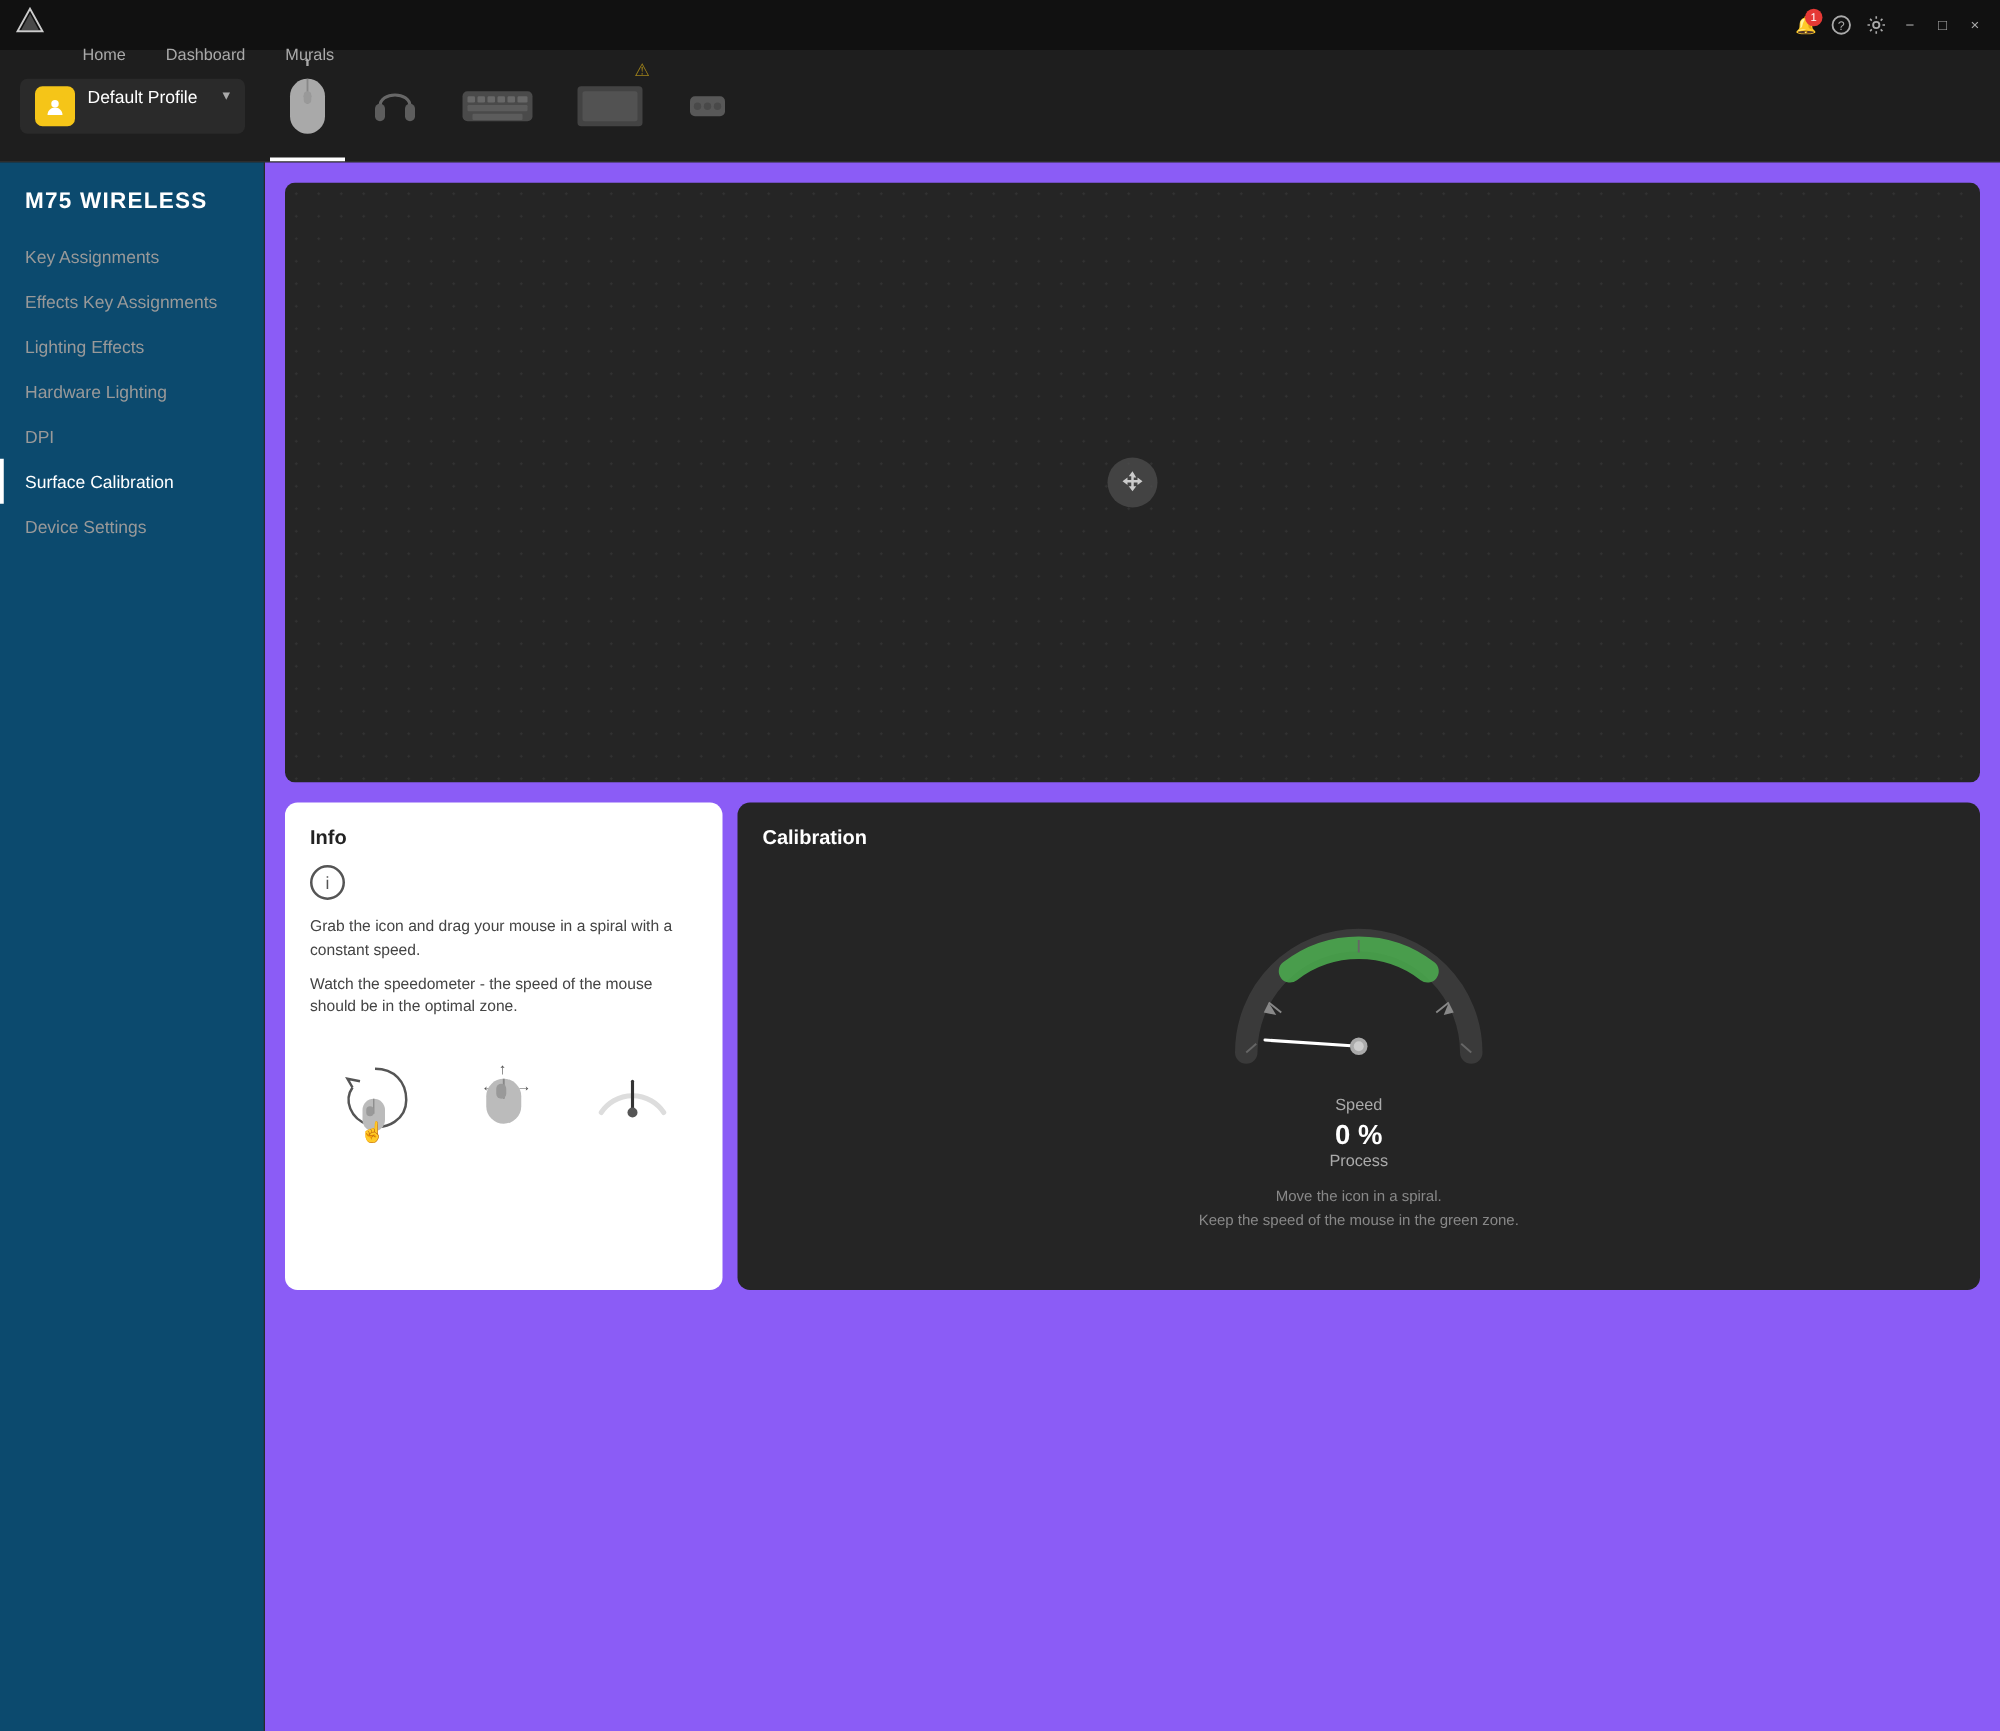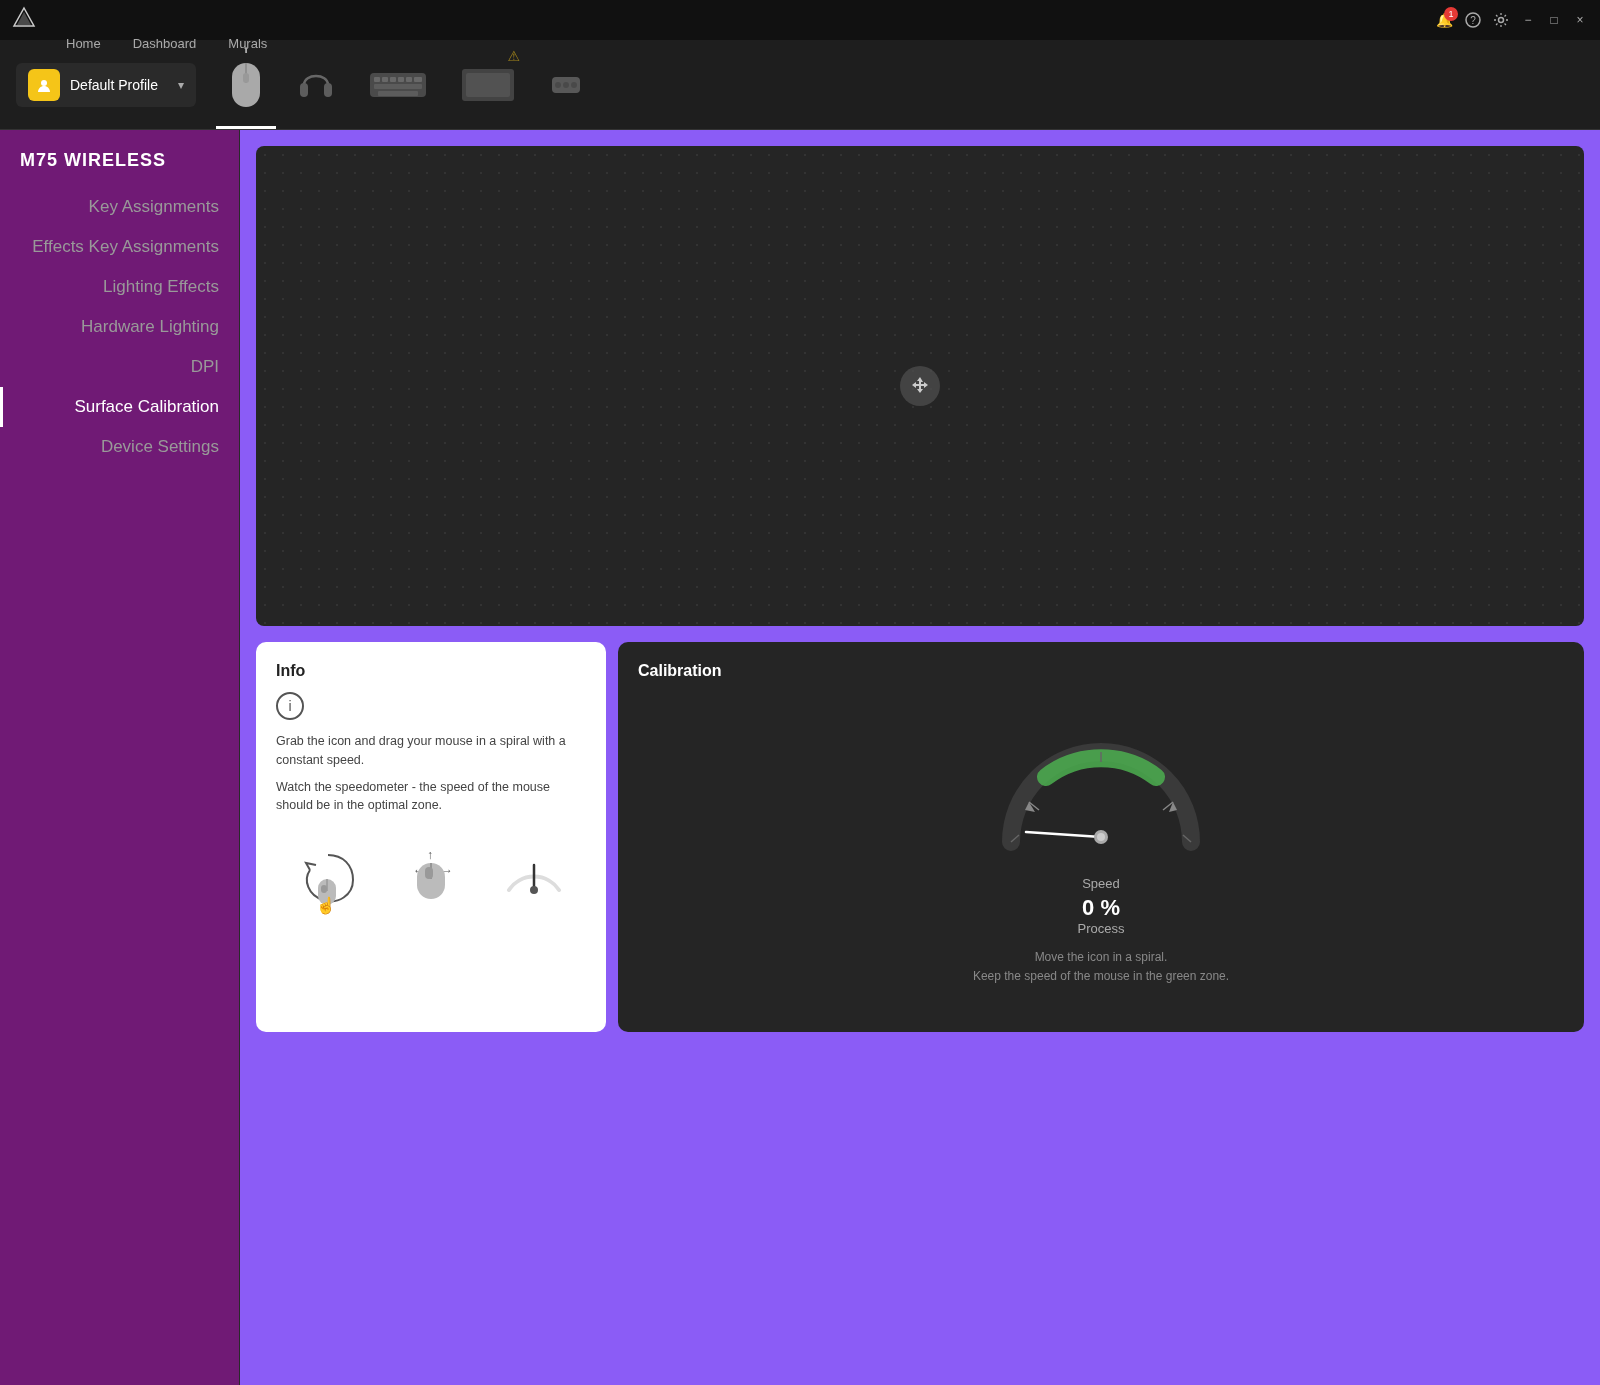--- a/index.html
+++ b/index.html
@@ -80,21 +80,20 @@
       background: #1e1e1e;
       height: 90px;
       display: flex;
       align-items: center;
       padding: 0 16px;
       gap: 20px;
       border-bottom: 1px solid #333;
     }
     .profile-selector {
       display: flex;
-      align-items: center;
       gap: 10px;
       background: #2a2a2a;
       border-radius: 6px;
       padding: 6px 12px;
       cursor: pointer;
       min-width: 180px;
     }
     .profile-icon {
       width: 32px;
       height: 32px;
@@ -156,40 +155,39 @@
     }
 
     
     .main-layout {
       display: flex;
       height: calc(1385px - 40px - 90px);
     }
 
     
     .sidebar {
-      width: 240px;
-      background: #701a75;
+      width: 212px;
+      background: #0c4a6e;
       padding: 20px 0;
       flex-shrink: 0;
       border-right: 1px solid #2a2a2a;
     }
     .device-title {
       padding: 0 20px 16px;
       font-size: 18px;
       font-weight: 700;
       color: #fff;
       letter-spacing: 1px;
     }
     .sidebar-item {
       padding: 10px 20px;
-      font-size: 17px;
+      font-size: 14px;
       color: #999;
       cursor: pointer;
       position: relative;
-      text-align: right;
     }
     .sidebar-item.active {
       color: #fff;
     }
     .sidebar-item.active::before {
       content: '';
       position: absolute;
       left: 0;
       top: 0;
       bottom: 0;

